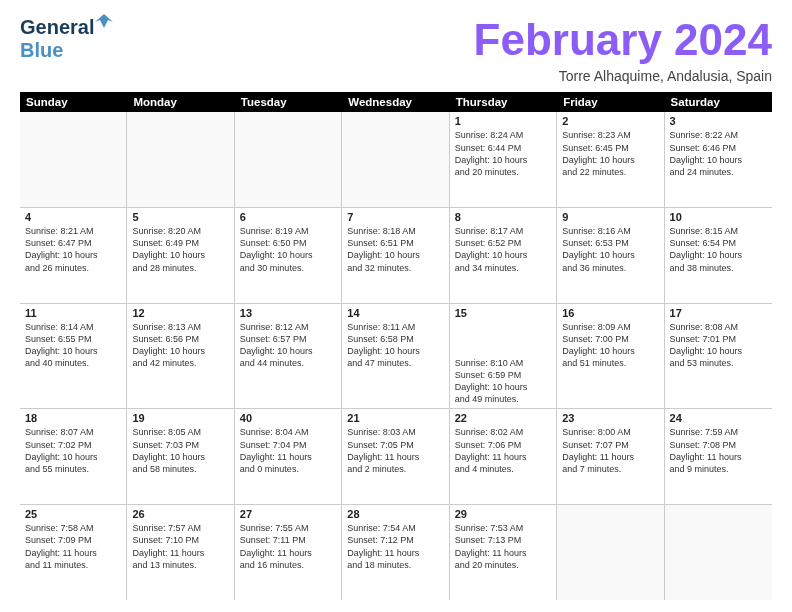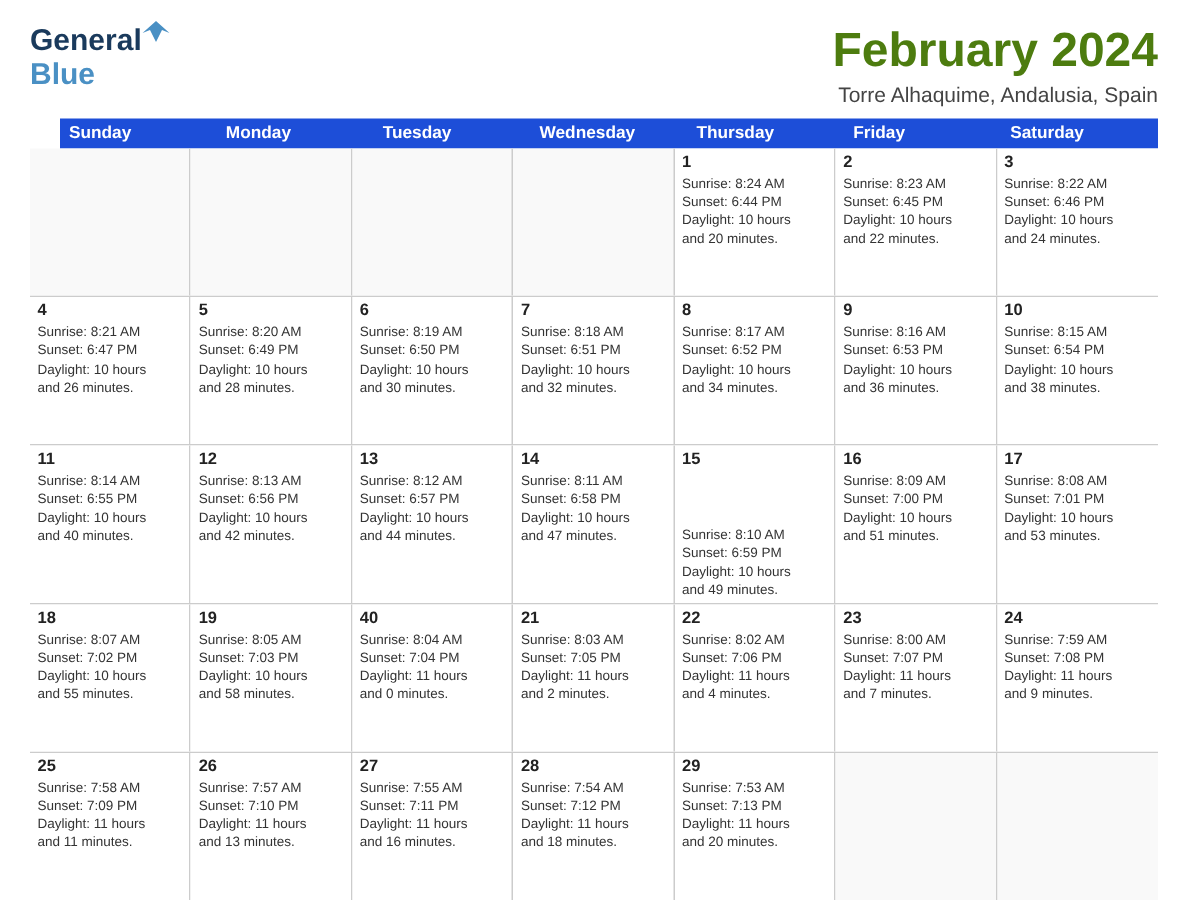--- a/index.html
+++ b/index.html
@@ -25,40 +25,39 @@
     }
     .logo {
       display: flex;
       flex-direction: column;
       align-items: flex-start;
     }
     .title-block {
       text-align: right;
     }
     .month-title {
-      font-size: 32px;
+      font-size: 44px;
       font-weight: bold;
-      color: #4d7c0f;
+      color: #8b5cf6;
       line-height: 1.1;
     }
     .location-title {
       font-size: 14px;
       color: #444;
       margin-top: 4px;
     }
     .calendar {
       flex: 1;
       display: flex;
       flex-direction: column;
     }
     .cal-header {
       display: grid;
       grid-template-columns: repeat(7, 1fr);
-      background: #1d4ed8;
-      margin-left: 20px;
+      background: #000000;
     }
     .cal-header-cell {
       color: #fff;
       font-size: 11.5px;
       font-weight: bold;
       padding: 4px 6px;
       text-align: left;
     }
     .cal-body {
       display: flex;

